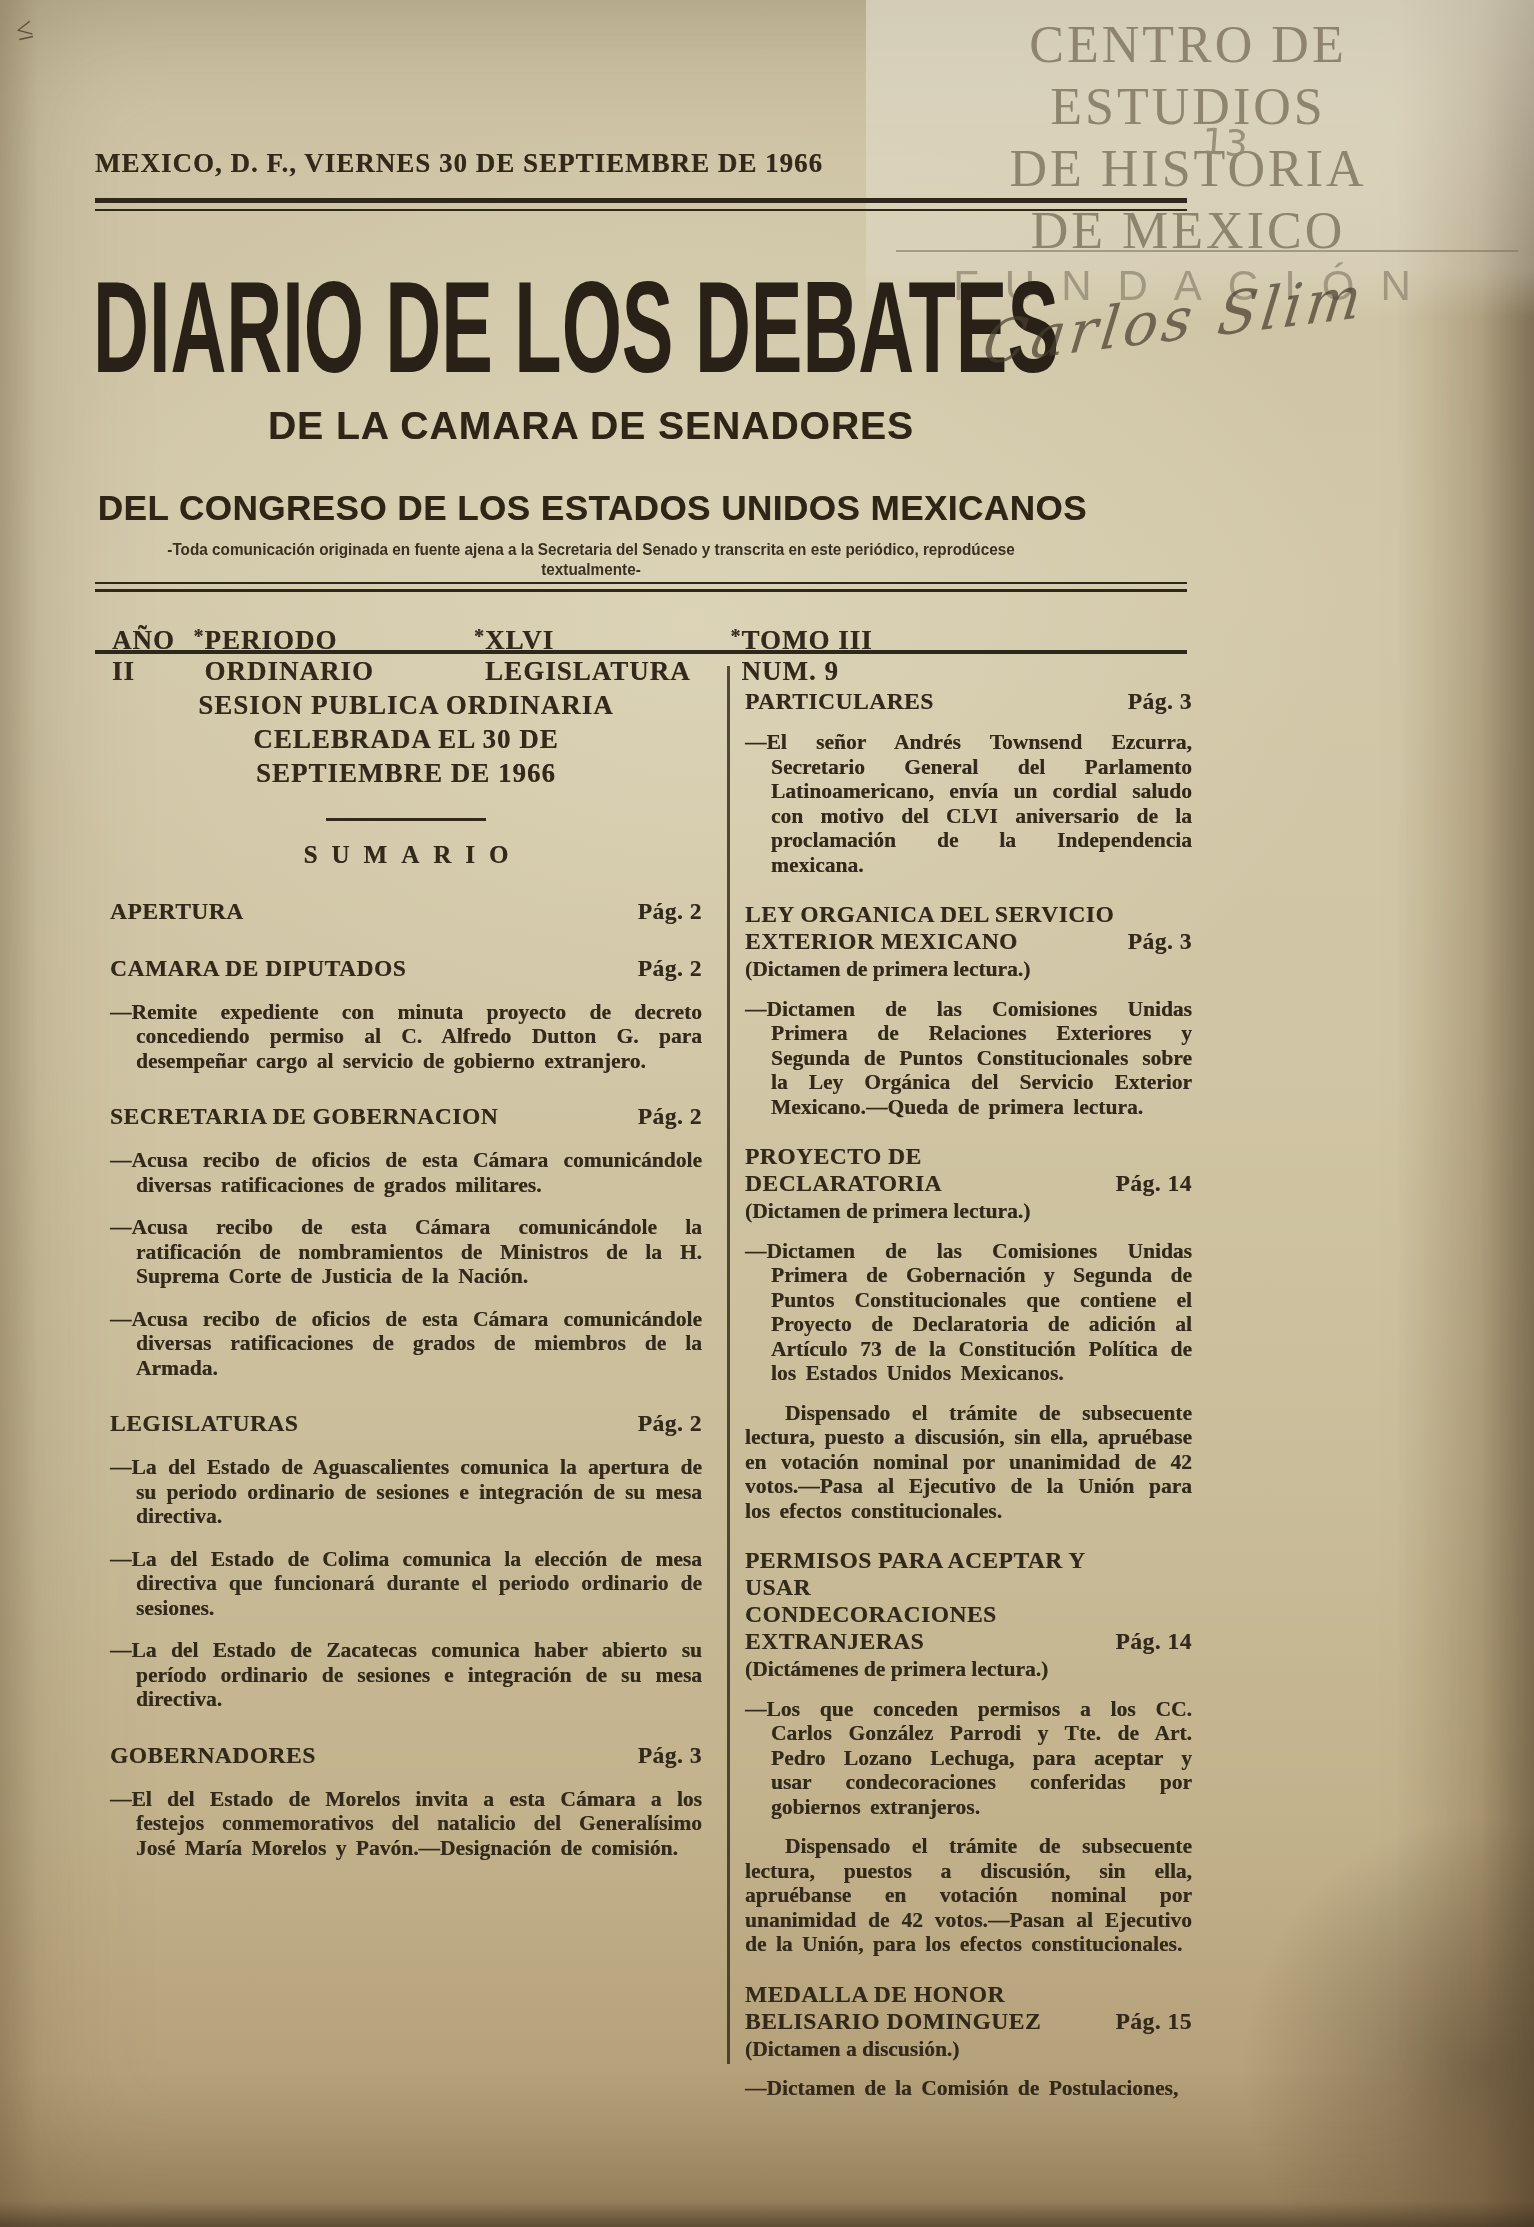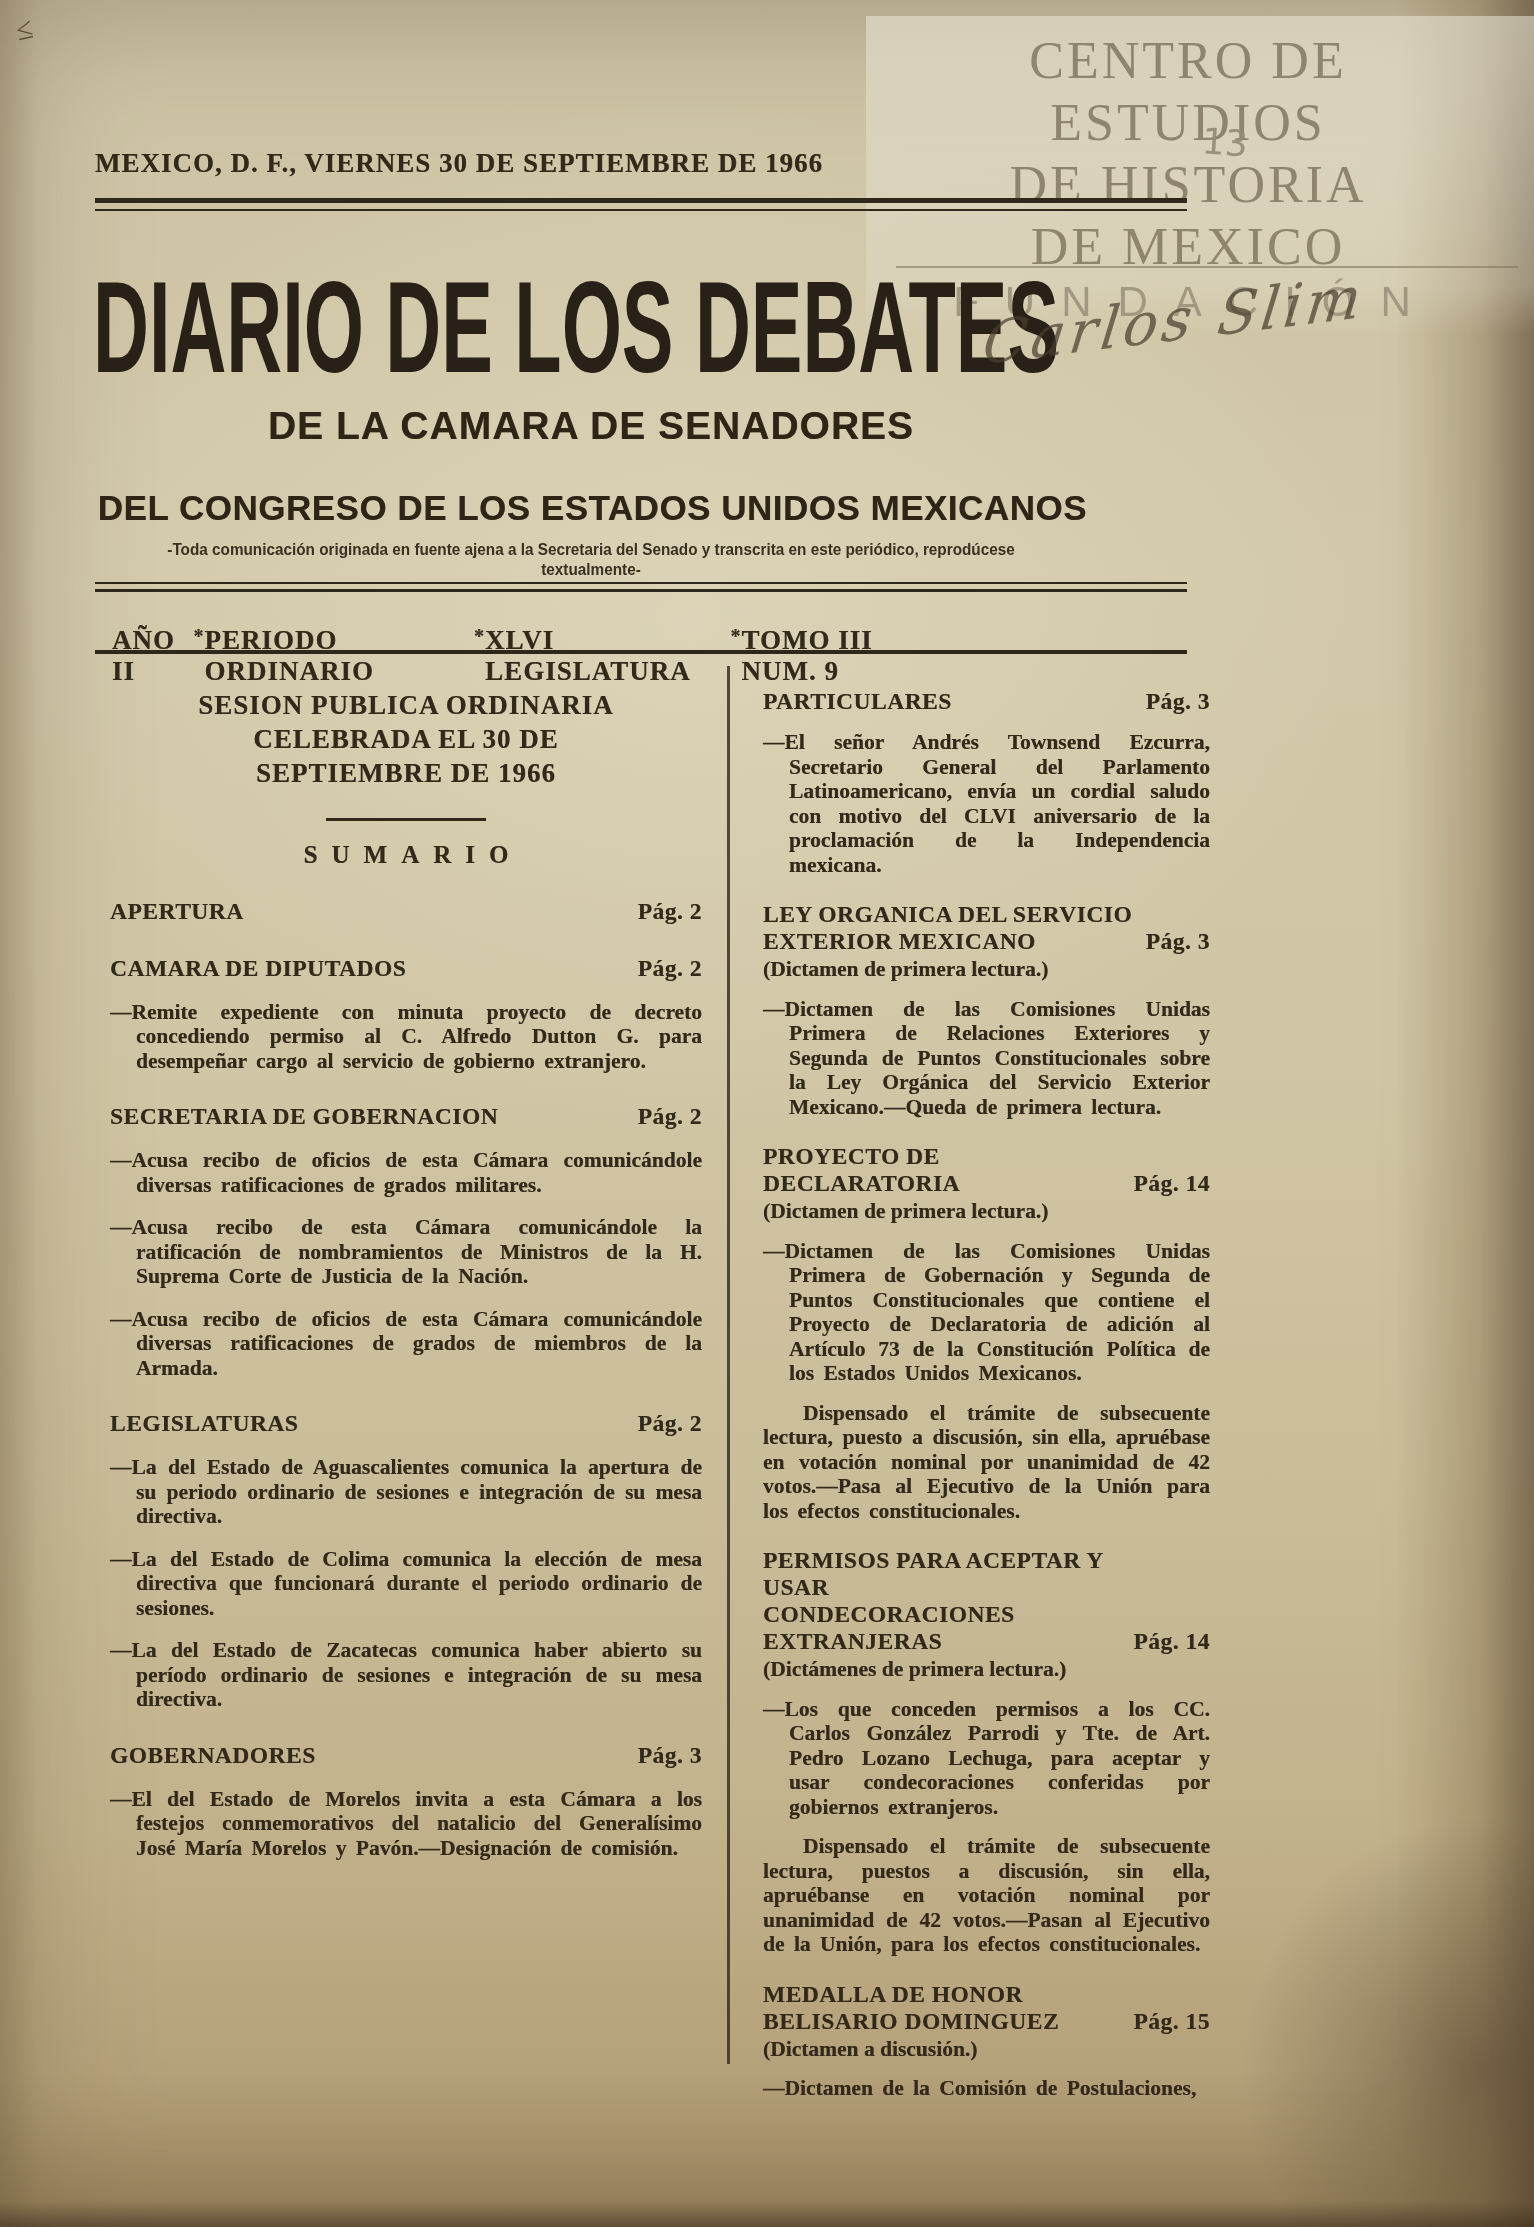--- a/index.html
+++ b/index.html
@@ -13,21 +13,20 @@
       linear-gradient(180deg, #cdc3a4 0%, #d2c8a9 26%, #d0c5a4 48%, #cabd9a 66%, #c2b28c 82%, #b5a17a 93%, #9c855f 100%);
     box-shadow: inset 0 0 140px rgba(82,62,36,.38);
   }
   .ink{ text-shadow:.3px .4px .5px rgba(49,40,26,.55); }
 
   
   .corner-mark{position:absolute;left:16px;top:12px;font-size:30px;color:rgba(70,58,40,.8);transform:rotate(-12deg);}
   .wm-block{
     position:absolute;top:0;right:0;width:668px;height:318px;
     background:linear-gradient(180deg, rgba(235,231,218,.55), rgba(235,231,218,.28) 85%, rgba(235,231,218,0));
-    margin-top:16px;
   }
   .wm-lines{position:absolute;top:14px;left:0;right:24px;text-align:center;
     font-family:"Liberation Serif",serif;font-size:52px;line-height:62px;
     color:rgba(122,112,90,.78);letter-spacing:3px;}
   .wm-rule{position:absolute;top:250px;left:30px;right:16px;border-top:2px solid rgba(122,112,90,.55);}
   .wm-foundation{position:absolute;top:262px;left:0;right:10px;text-align:center;
     font-family:"Liberation Sans",sans-serif;font-size:42px;font-weight:400;
     letter-spacing:26px;color:rgba(150,140,118,.82);}
   .pencil-13{position:absolute;left:1202px;top:122px;font-family:"DejaVu Sans",sans-serif;
     font-size:36px;color:rgba(148,138,116,.9);transform:rotate(4deg);}
@@ -53,21 +52,21 @@
   .edition-row{position:absolute;top:601px;left:112px;width:835px;
     display:flex;justify-content:space-between;align-items:baseline;
     font-weight:bold;font-size:27px;letter-spacing:1px;margin-top:24px;}
   .edition-star{font-size:20px;position:relative;top:-6px;color:#3a3022;}
   .rule-c{position:absolute;top:650px;left:95px;width:1092px;border-top:4px solid #2f271b;}
 
   
   .col-divider{position:absolute;top:666px;left:727px;width:3px;height:1398px;background:#3a3022;opacity:.85;}
   .col{position:absolute;top:676px;font-size:21.5px;font-weight:bold;line-height:24.5px;}
   .col-left{left:110px;width:592px;}
-  .col-right{left:763px;width:447px;}
+  .col-right{left:745px;width:447px;}
   .session-head{margin-top:12px;text-align:center;font-size:27px;line-height:34px;letter-spacing:1px;}
   .sum-rule{width:160px;border-top:3px solid #33291b;margin:28px auto 0 auto;}
   .sumario{margin-top:22px;text-align:center;font-size:25px;letter-spacing:14px;padding-left:14px;}
   .sec-head{display:flex;justify-content:space-between;align-items:flex-end;
     font-size:23.5px;letter-spacing:.5px;line-height:27px;}
   .col-left .sec-head{margin-top:30px;}
   .col-right .sec-head{margin-top:24px;}
   .col-right .sec-head.first{margin-top:12px;}
   .sec-page{white-space:nowrap;padding-left:10px;}
   .sec-note{margin-top:2px;font-size:21.5px;}

